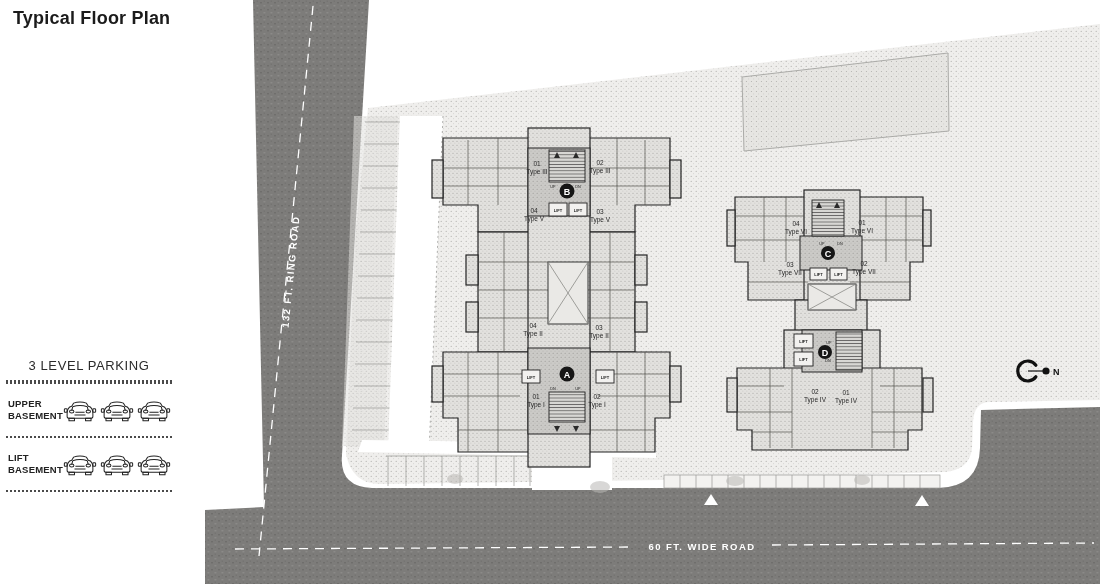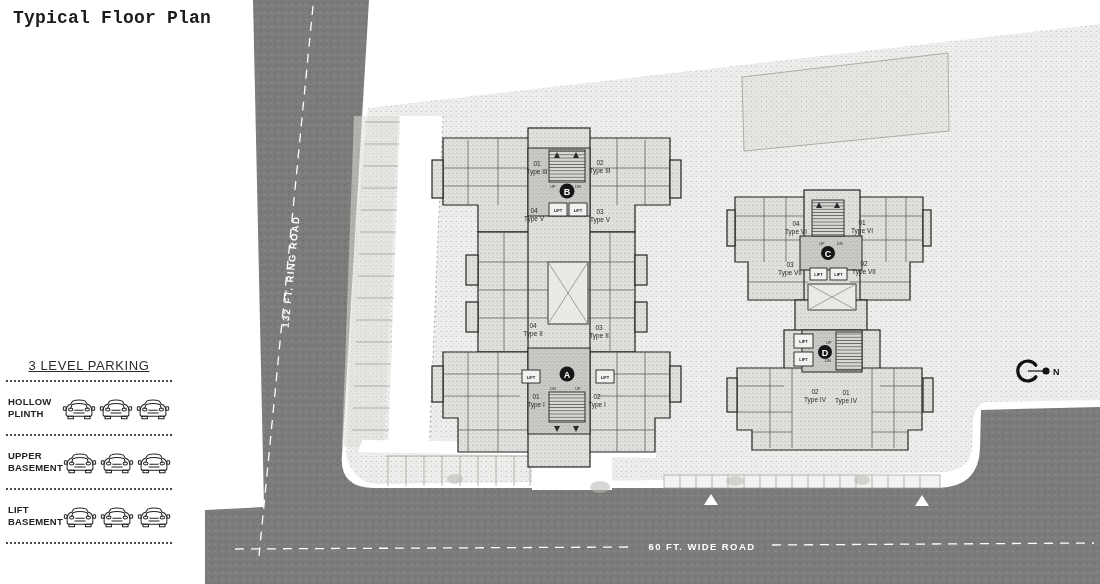--- a/index.html
+++ b/index.html
@@ -1,24 +1,24 @@
 <!DOCTYPE html>
 <html><head>
 <meta charset="utf-8">
 <style>
   html,body{margin:0;padding:0;background:#fff;}
   #stage{position:relative;width:1100px;height:584px;background:#ffffff;overflow:hidden;
          font-family:"Liberation Sans", sans-serif;}
   #plan-svg{position:absolute;left:0;top:0;}
   .page-title{position:absolute;left:13px;top:8px;font-size:18px;font-weight:600;
-              color:#1b1b1b;letter-spacing:.2px;font-family:Liberation Mono, monospace;}
+              color:#1b1b1b;letter-spacing:.2px;}
   
   .legend{position:absolute;left:6px;top:358px;width:166px;}
   .legend-heading{font-size:13px;color:#2b2b2b;letter-spacing:.6px;text-align:center;
-                  font-weight:500;margin:0 0 7px 0;text-decoration:underline;}
+                  font-weight:500;margin:0 0 7px 0;}
   .dotsep{border-top:2px dotted #4a4a4a;height:0;margin:0 0 0 0;}
   .legend-row{display:flex;align-items:center;padding:7px 0 7px 2px;min-height:38px;}
   .level-label{width:58px;font-size:9.5px;font-weight:bold;color:#222;line-height:1.3;
                white-space:pre-line;letter-spacing:.2px;}
   .cars{display:flex;gap:3px;flex:1;justify-content:flex-end;padding-right:2px;}
   .car{width:34px;height:23px;}
   svg text{font-family:"Liberation Sans", sans-serif;}
   .unit-num{font-size:6.5px;fill:#2a2a2a;}
   .unit-type{font-size:6.5px;fill:#2a2a2a;}
   .tiny{font-size:4px;fill:#1d1d1d;font-weight:bold;}
@@ -360,35 +360,20 @@
       <text class="north-n" x="1053" y="374.5">N</text>
     </g>
   </svg>
 
   <div class="page-title">Typical Floor Plan</div>
 
   <div class="legend">
     <div class="legend-heading">3 LEVEL PARKING</div>
     <div class="dotsep"></div>
 
-    <div class="legend-row">
-      <div class="level-label">HOLLOW
-PLINTH</div>
-      <div class="cars">
-        <svg class="car">
-            <use href="#car-glyph"></use>
-          </svg>
-        <svg class="car">
-            <use href="#car-glyph"></use>
-          </svg>
-        <svg class="car">
-            <use href="#car-glyph"></use>
-          </svg>
-      </div>
-    </div>
     <div class="dotsep"></div>
 
     <div class="legend-row">
       <div class="level-label">UPPER
 BASEMENT</div>
       <div class="cars">
         <svg class="car">
             <use href="#car-glyph"></use>
           </svg>
         <svg class="car">

